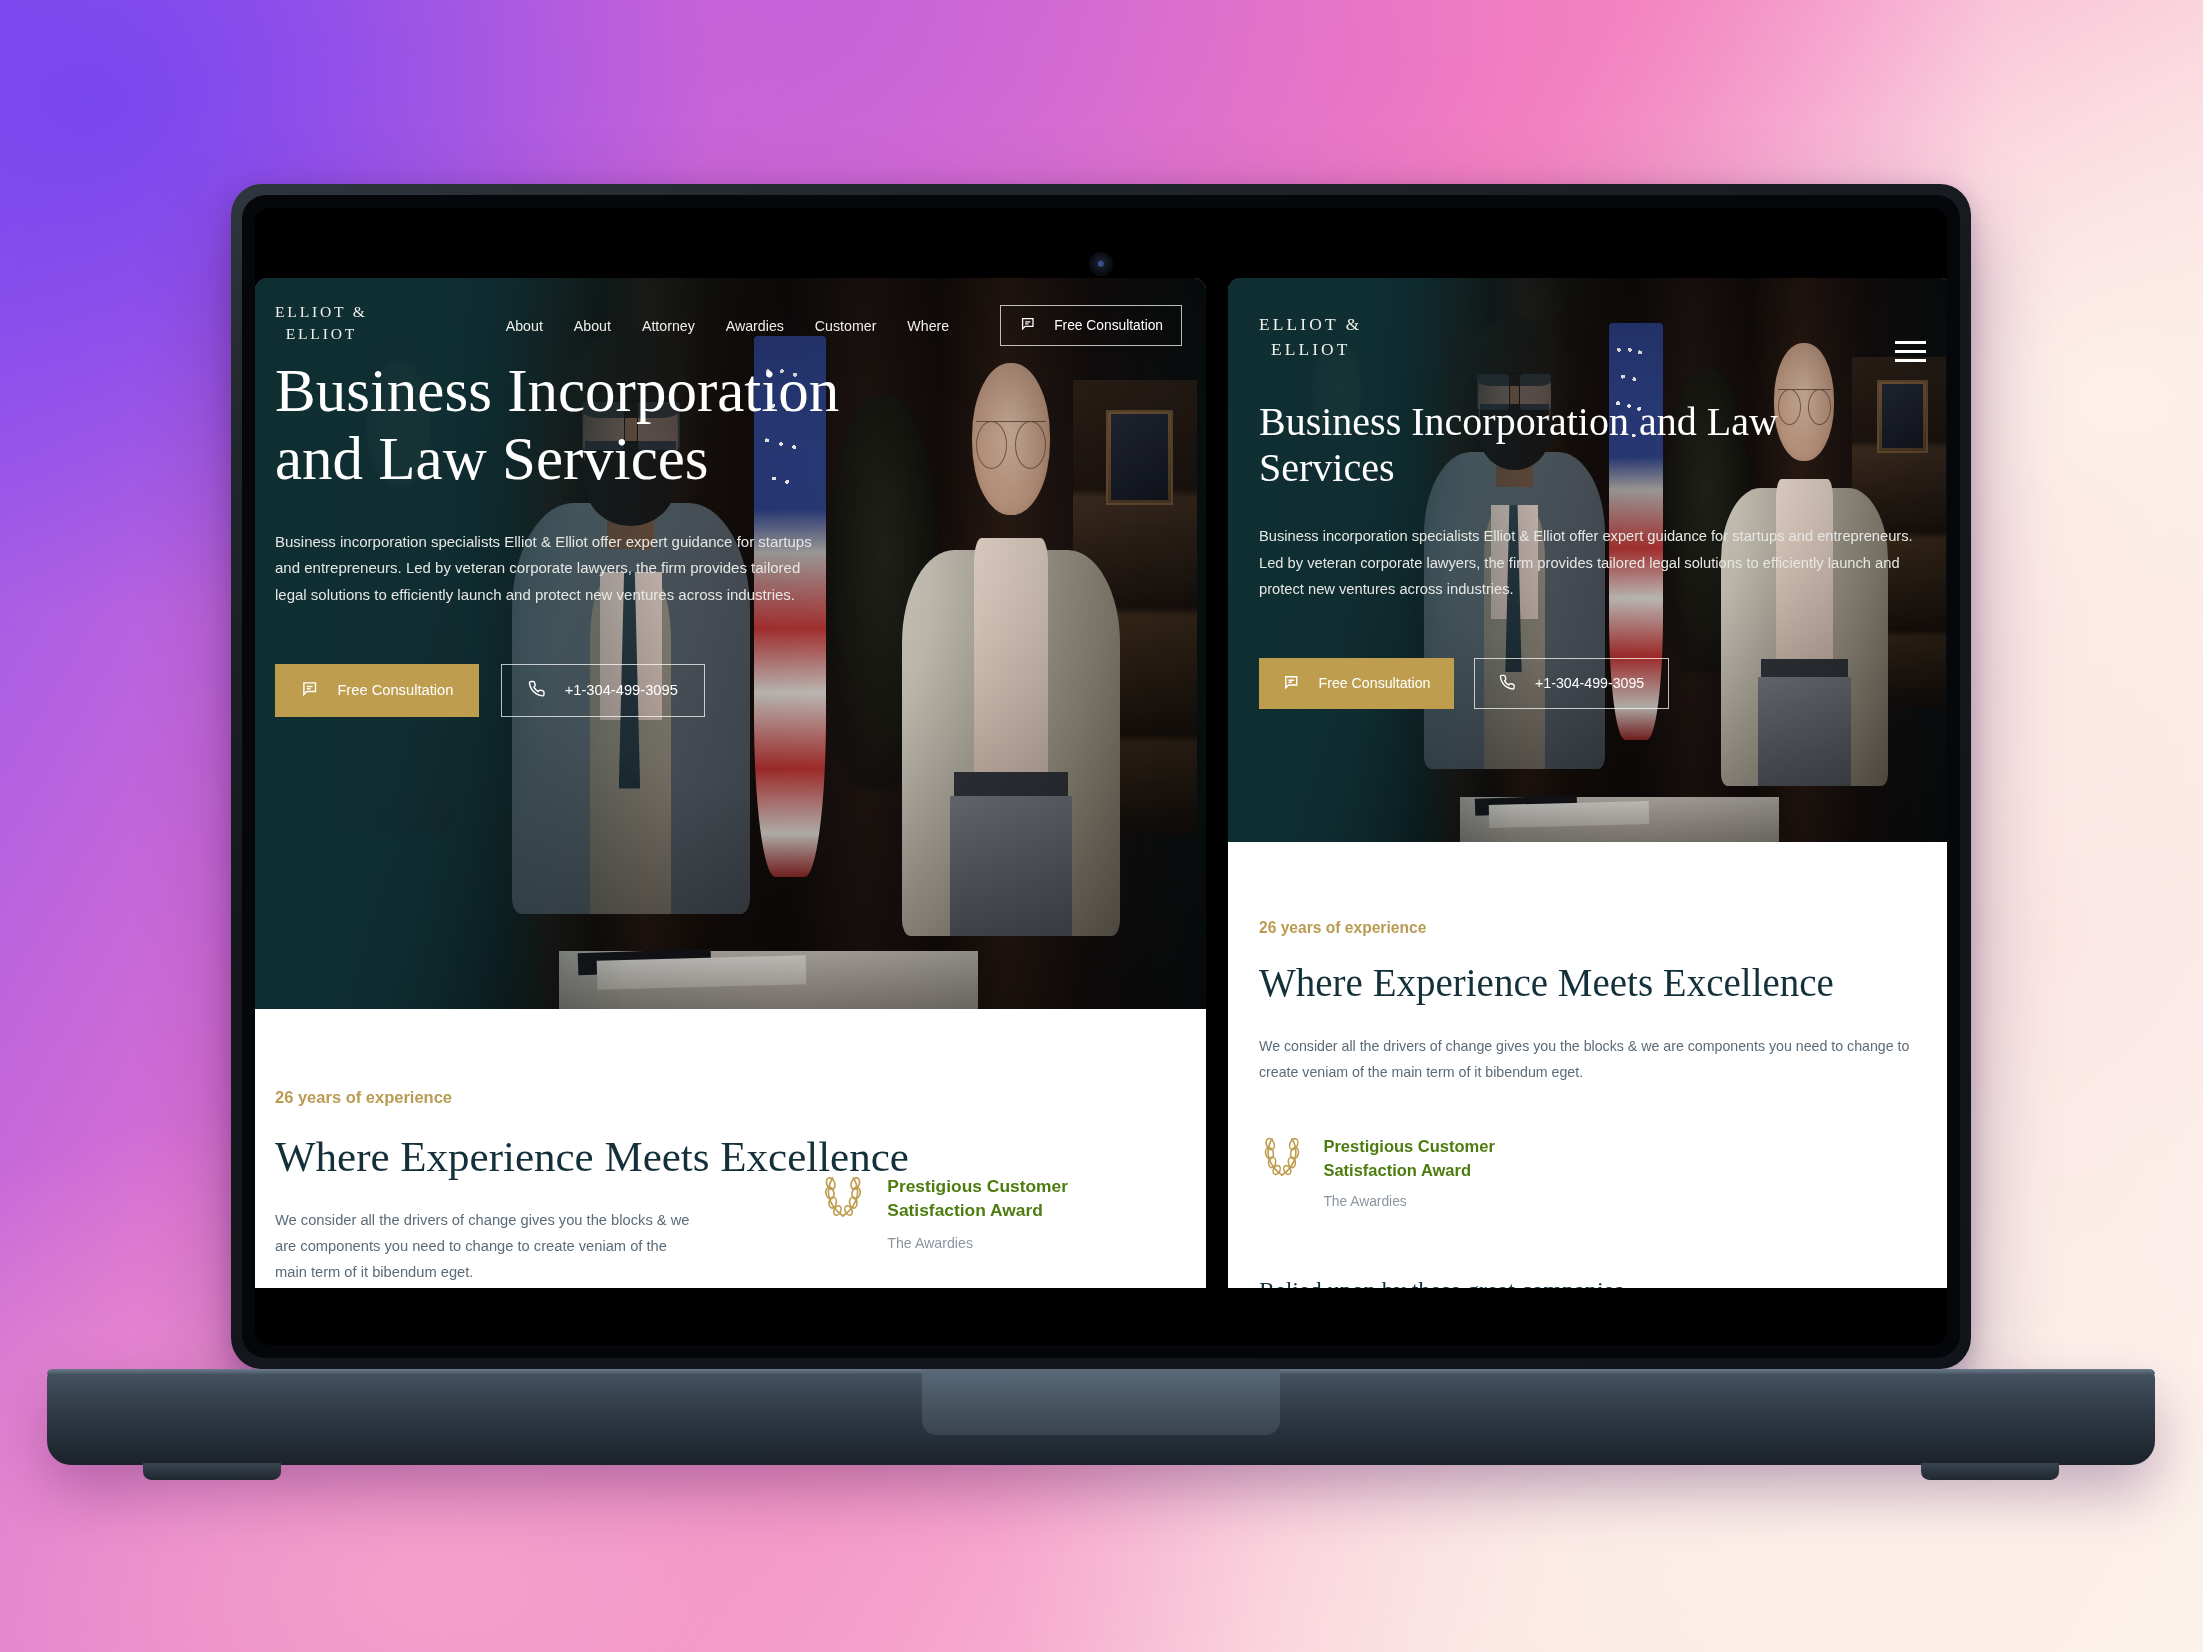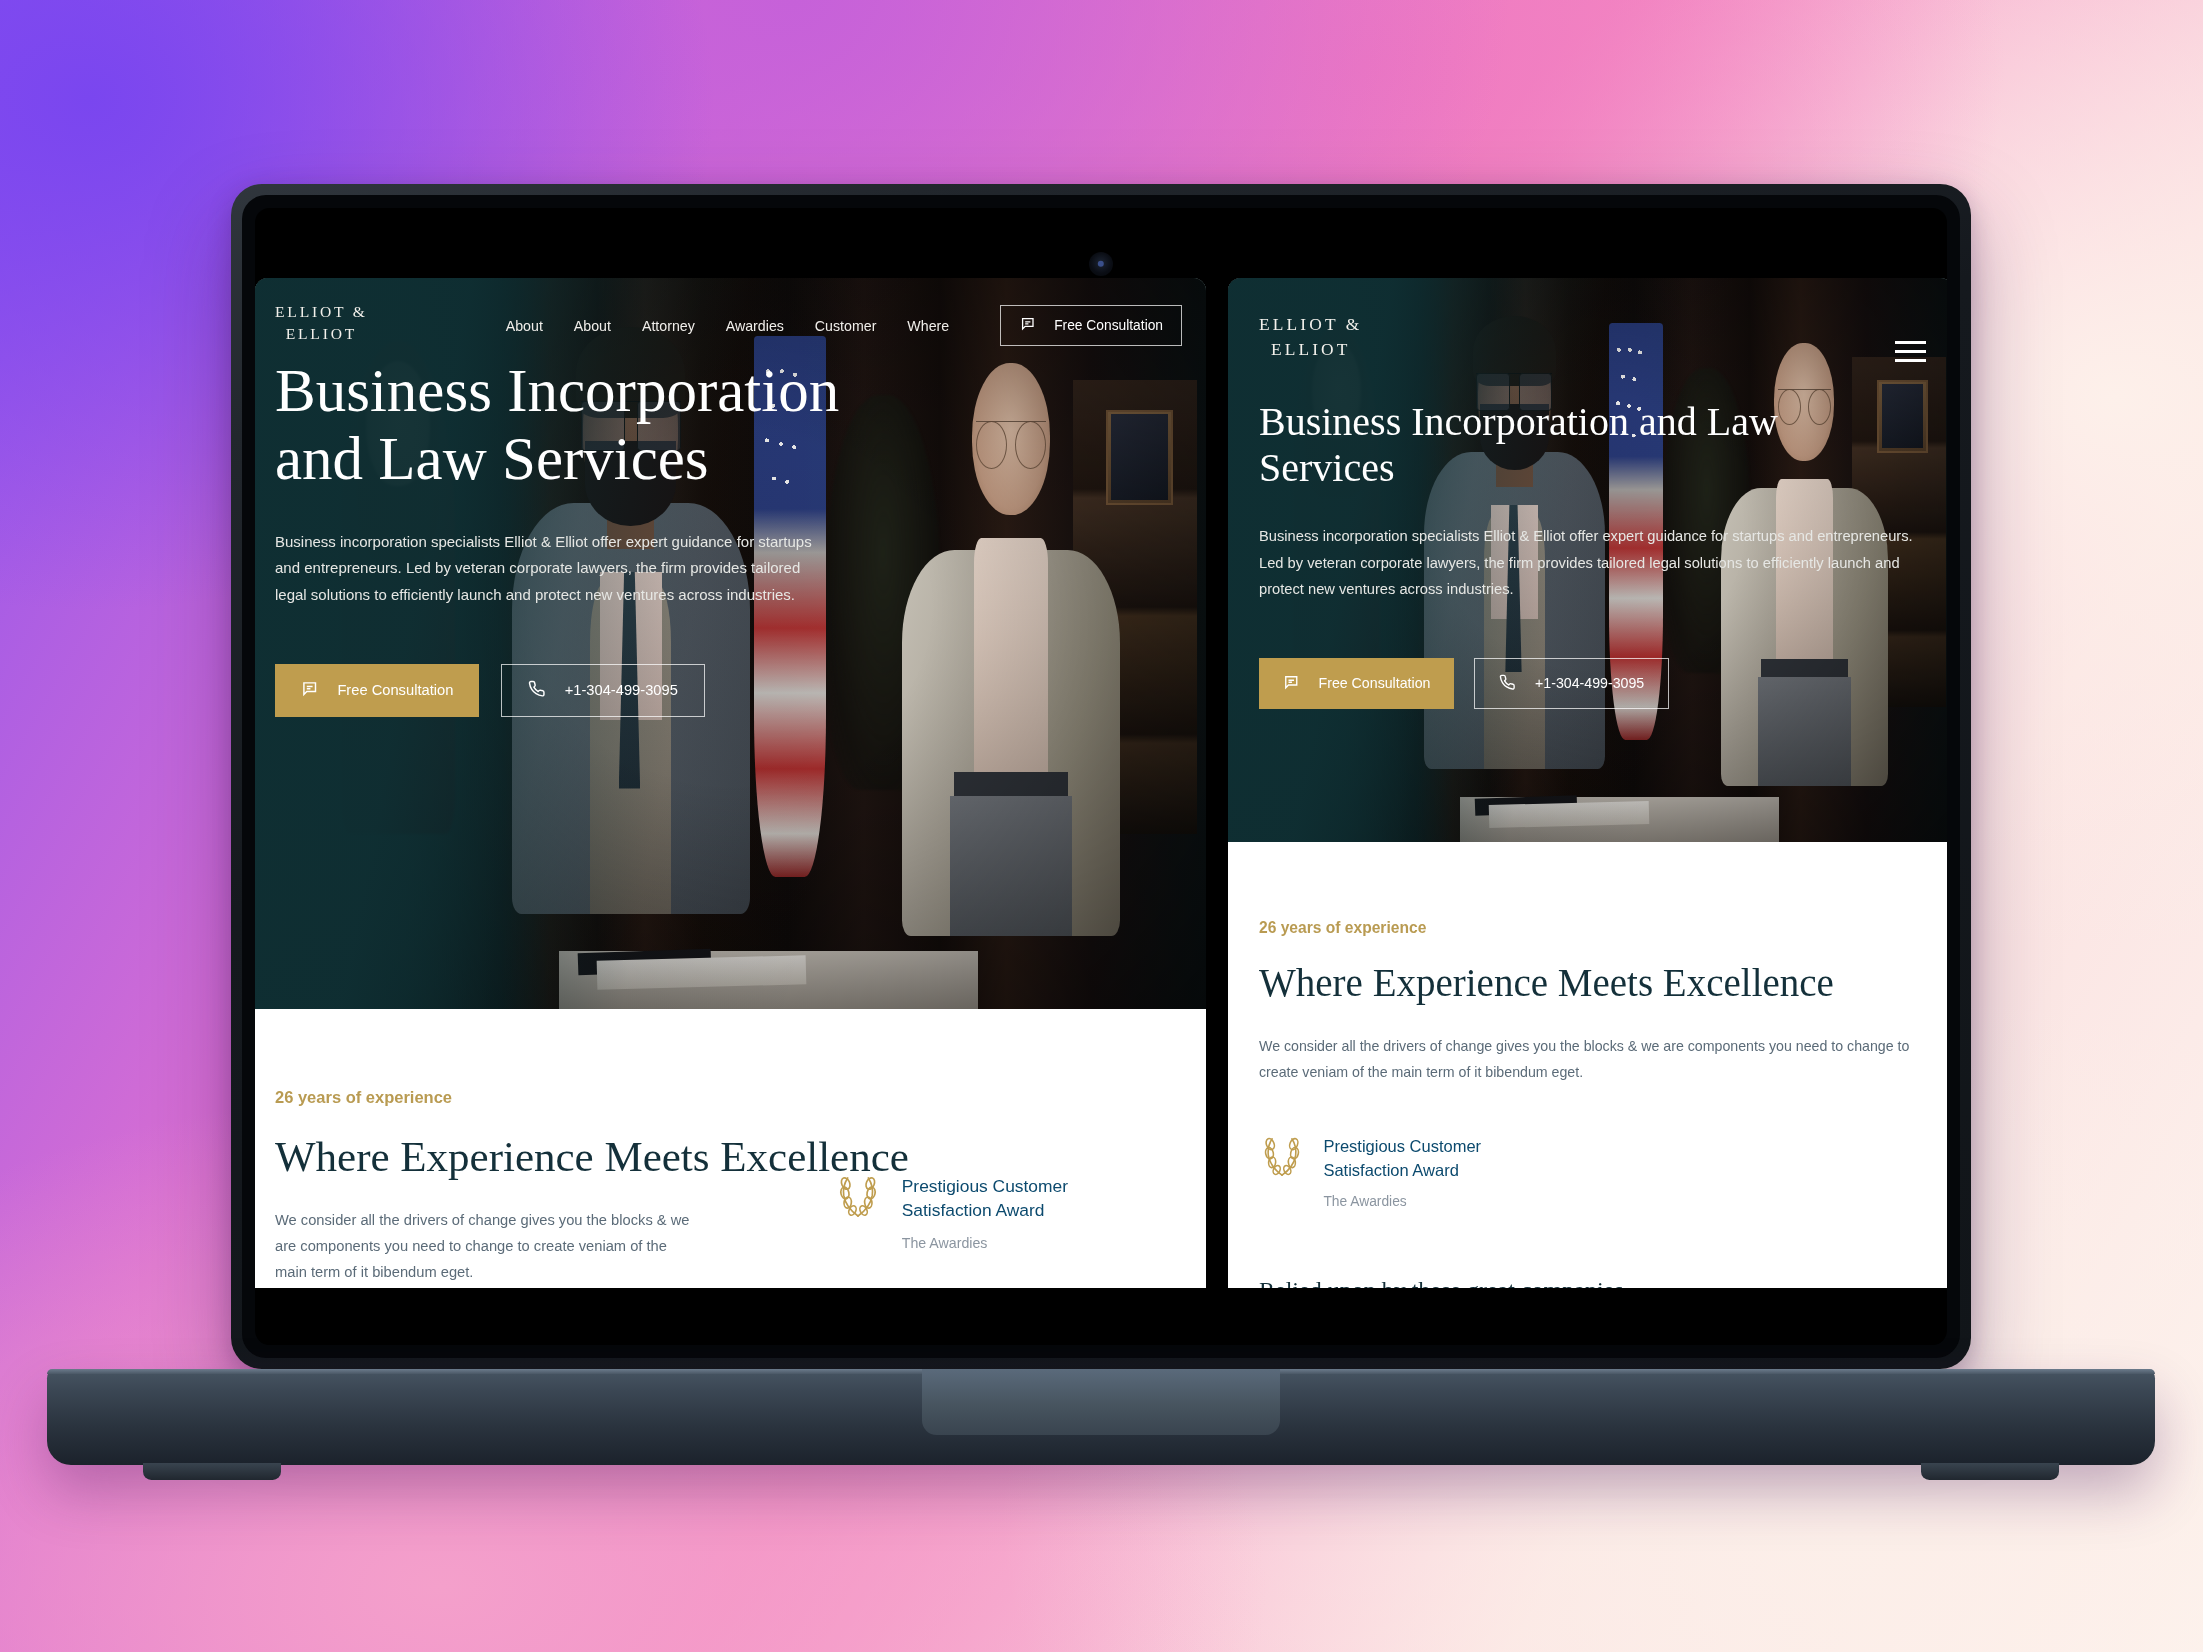--- a/index.html
+++ b/index.html
@@ -186,21 +186,21 @@
   .ico{ display:inline-block; flex:0 0 auto; }
 
   h1.hero-title{ font-family:"Liberation Serif", serif; color:#fff; font-weight:400; }
   p.hero-body{ color:#e6e7e4; }
 
   
   .white{ background:#fff; }
   .eyebrow{ color:#b99b52; font-weight:700; }
   h2.sec-title{ font-family:"Liberation Serif", serif; color:#14303a; font-weight:400; }
   p.sec-body{ color:#5b6b78; }
-  .award-name{ color:#0c4a6e; font-weight:400; }
+  .award-name{ color:#4d7c0f; font-weight:700; }
   .award-org{ color:#8b95a0; }
   h3.relied{ font-family:"Liberation Serif", serif; color:#14303a; font-weight:400; }
 
   
   .win-desktop .topbar{ height:68px; padding:0 22px 0 20px; }
   .win-desktop .logo{ font-size:15.6px; }
   .win-desktop .nav{ gap:31px; margin-left:138px; font-size:14.2px; }
   .win-desktop .nav .btn{ margin-left:20px; padding:10px 18.4px; font-size:13.8px; }
   .win-desktop .hero{ height:731px; }
   .win-desktop .hero-content{ padding:79px 0 0 20px; }

